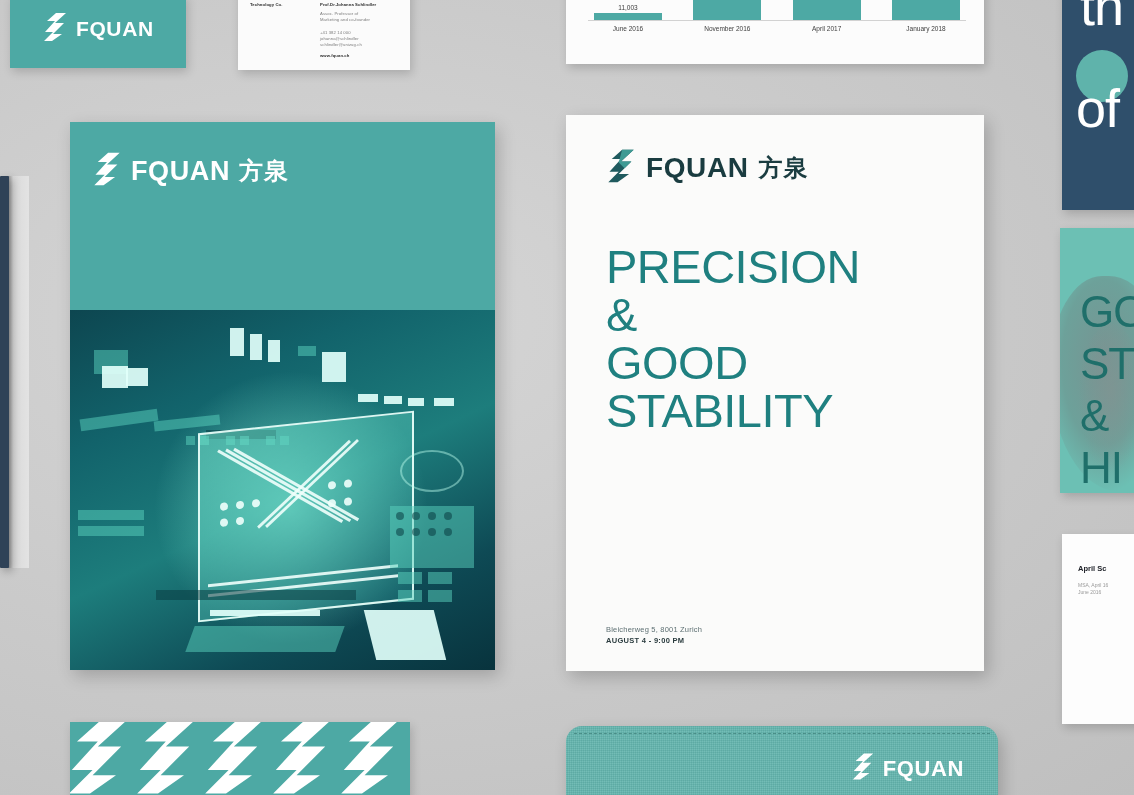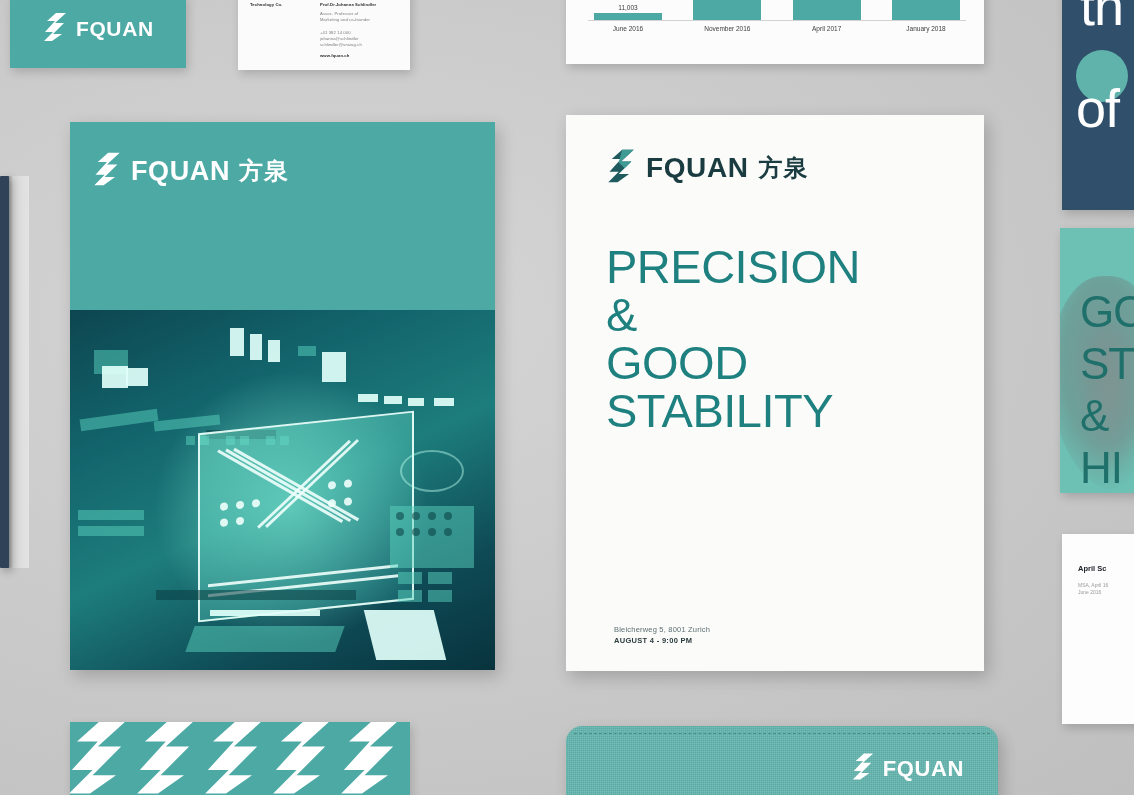--- a/index.html
+++ b/index.html
@@ -63,21 +63,21 @@
   .pcb-chip{position:absolute;left:128px;top:112px;width:212px;height:185px;
     background:linear-gradient(145deg,rgba(120,235,210,.5),rgba(40,150,150,.35));
     border:2px solid rgba(235,255,250,.92);transform:skewY(-6deg);}
   .pcb-chip .tr{position:absolute;background:rgba(240,255,252,.9);}
 
   
   #poster-main{left:566px;top:115px;width:418px;height:556px;background:#fbfbfa;}
   #poster-main .pm-logo{position:absolute;left:40px;top:33px;display:flex;align-items:center;gap:10px;}
   #poster-main .pm-head{position:absolute;left:40px;top:128px;right:24px;
      color:#1f8080;font-size:47px;line-height:48px;letter-spacing:-.5px;font-weight:400;}
-  #poster-main .pm-foot{position:absolute;left:48px;bottom:26px;}
+  #poster-main .pm-foot{position:absolute;left:40px;bottom:26px;}
   .pm-foot .addr{font-size:7.5px;color:#5d6f72;letter-spacing:.2px;}
   .pm-foot .when{font-size:7.5px;color:#2a3b3e;font-weight:bold;letter-spacing:.3px;margin-top:2px;}
 
   
   #poster-teal{left:1060px;top:228px;width:96px;height:265px;background:#6cc0b4;overflow:hidden;}
   #poster-teal .hand{position:absolute;left:-10px;top:48px;width:120px;height:215px;
      background:radial-gradient(ellipse at 45% 40%, rgba(120,140,140,.85) 0%, rgba(110,130,128,.5) 45%, rgba(108,192,180,0) 72%);
      border-radius:46% 54% 40% 60%;}
   #poster-teal .hand2{position:absolute;left:18px;top:96px;width:66px;height:150px;
      background:radial-gradient(ellipse at 50% 45%, rgba(128,148,146,.8) 0%, rgba(108,192,180,0) 70%);

